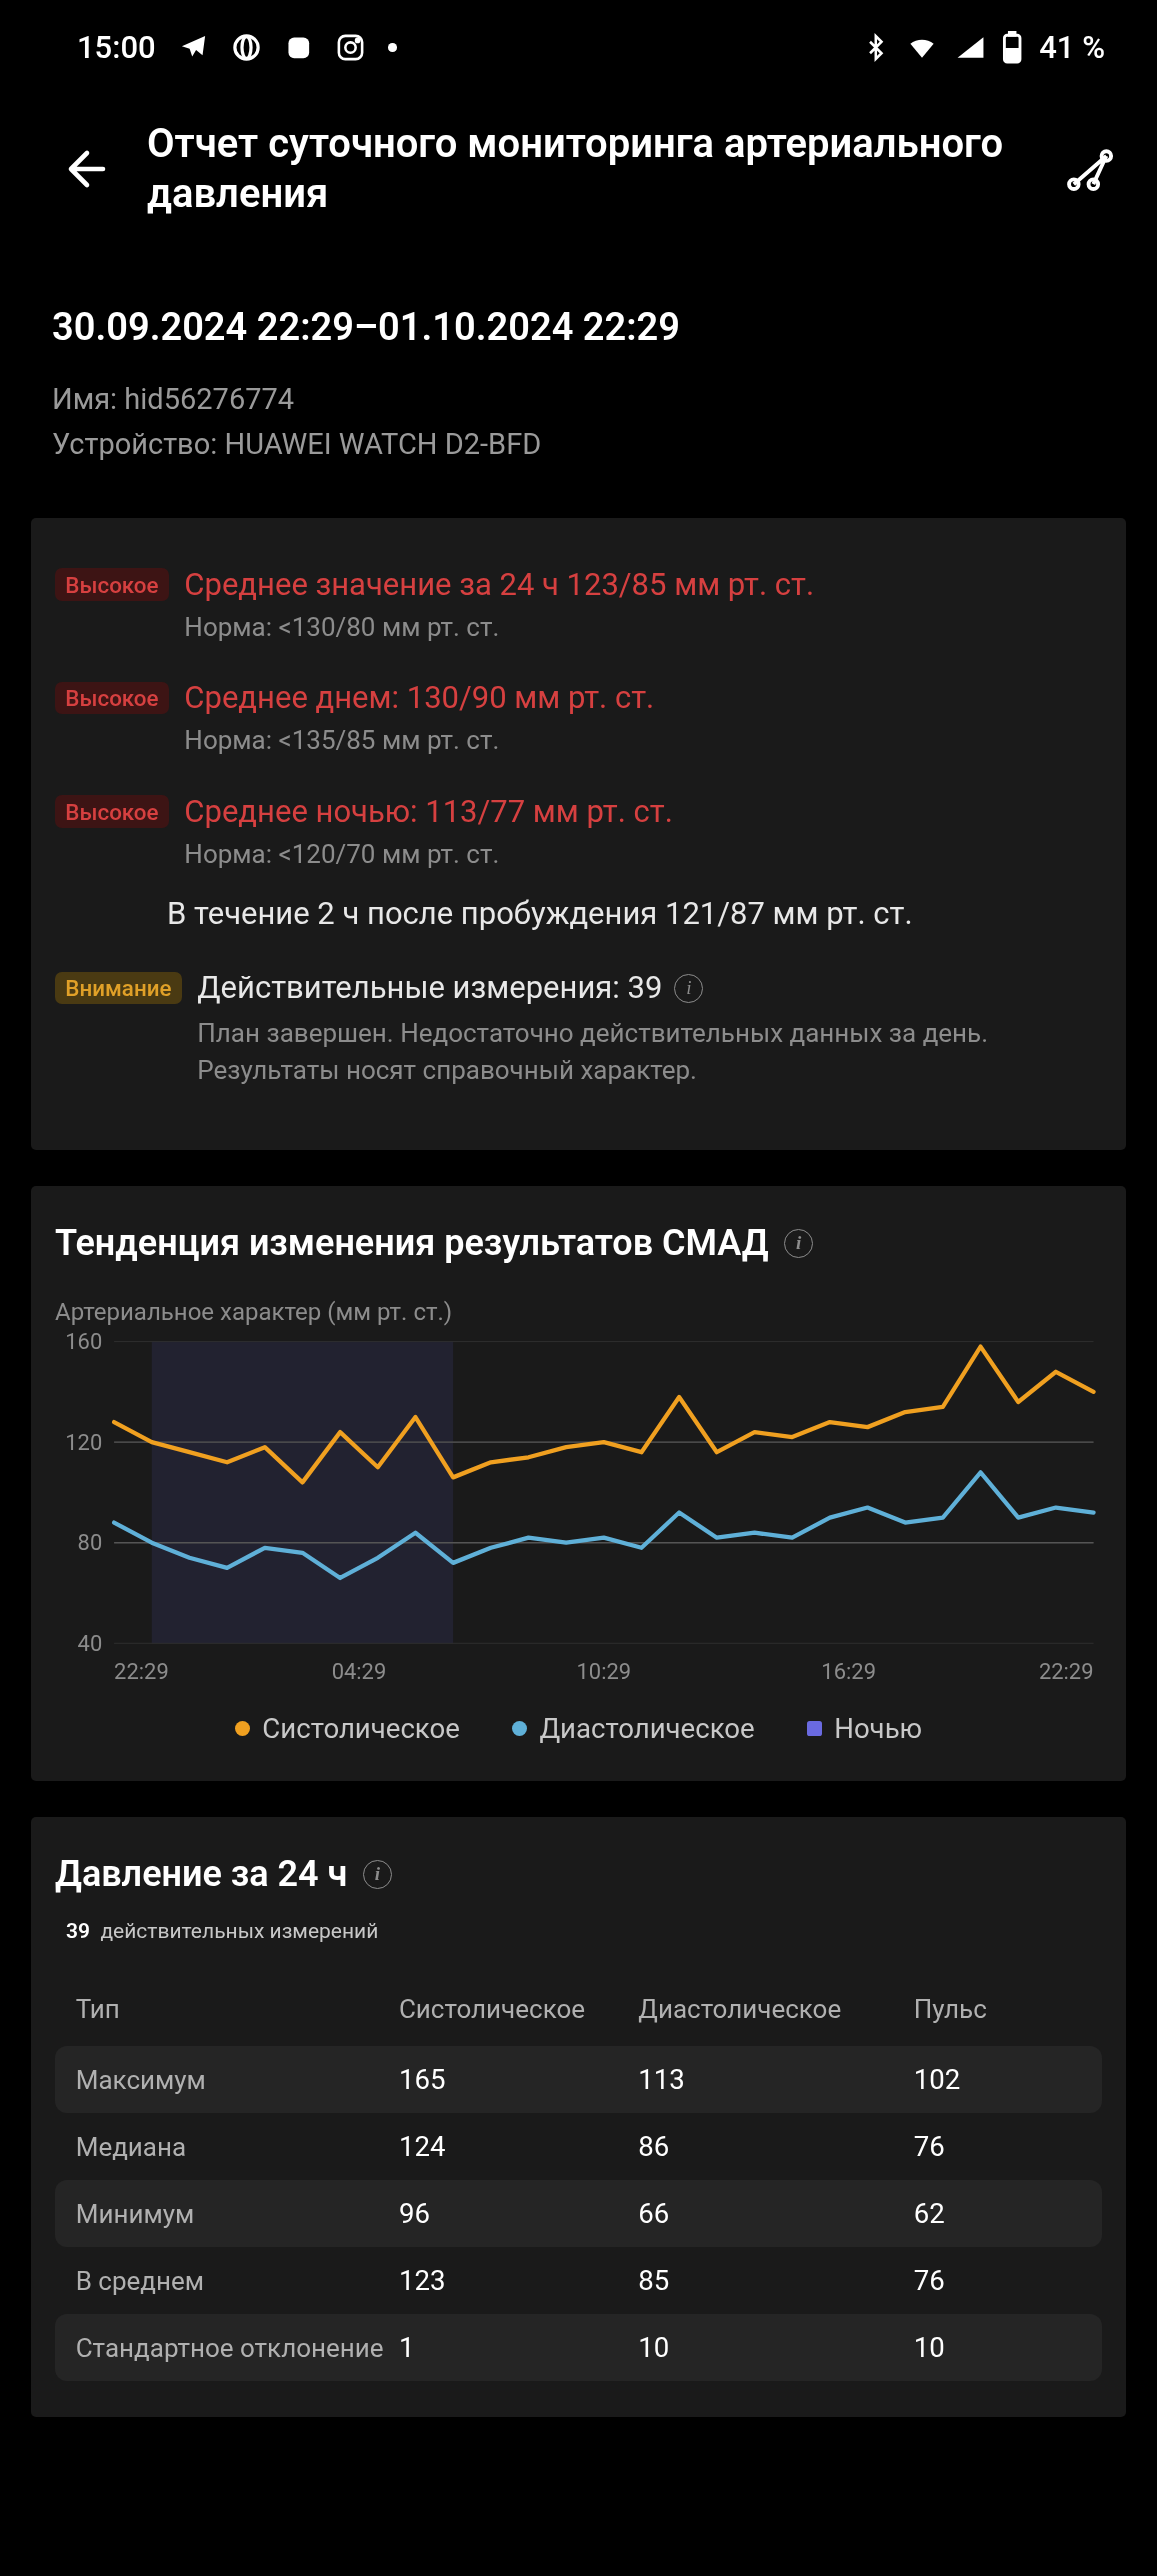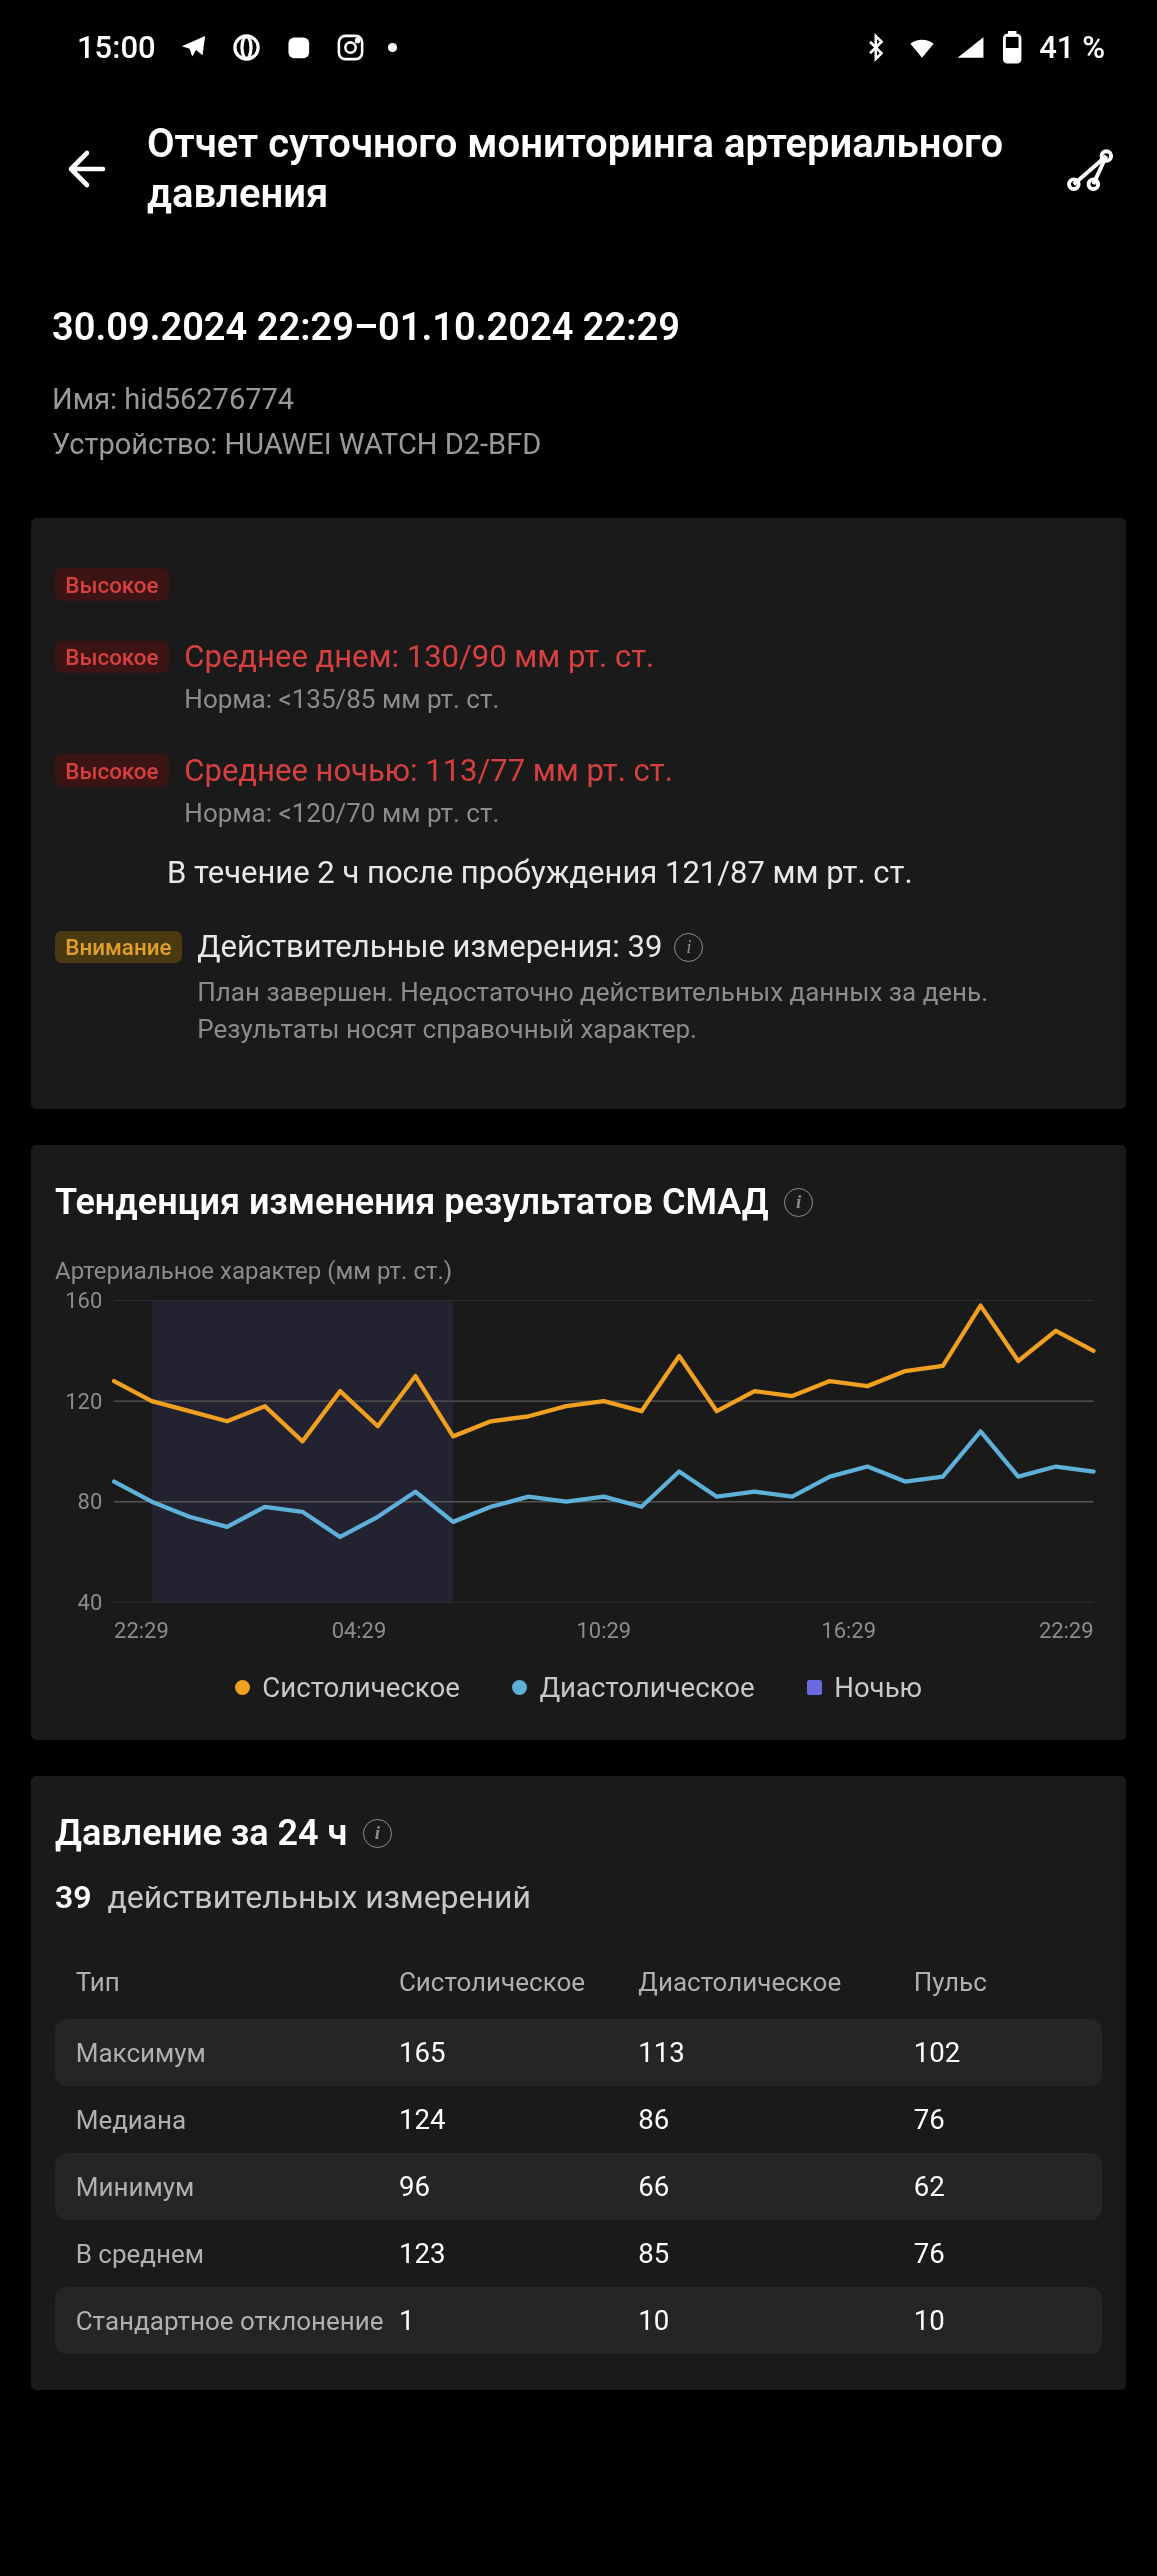--- a/index.html
+++ b/index.html
@@ -119,21 +119,21 @@
   .chart-sub { font-size:24px; color:#8c8c8c; margin-bottom:6.9px; }
   .chart-wrap { position:relative; height:362px; }
   .chart-wrap svg { width:100%; height:100%; display:block; }
   .legend { display:flex; justify-content:center; gap:52px; font-size:27.6px; color:#c8c8c8; margin-top:17px; }
   .legend-item { display:flex; align-items:center; gap:12px; }
   .dot { width:15.5px; height:15.5px; border-radius:50%; }
   .dot-sys { background:#f0a020; }
   .dot-dia { background:#5fb0d8; }
   .sq-night { width:15.5px; height:15.5px; background:#6a6ae0; border-radius:2.6px; }
   
-  .tbl-count { font-size:32px; color:#c8c8c8; margin: -10.3px 0 34px; }
+  .tbl-count { font-size:21px; color:#c8c8c8; margin: -10.3px 11px 34px; }
   .tbl-count b { color:#fff; font-weight:600; }
   .tbl { width:100%; }
   .tbl-head, .tbl-row {
     display:grid;
     grid-template-columns: 1.35fr 1fr 1.15fr .7fr;
     align-items:center;
     padding: 17px 20.7px;
     font-size: 27.6px;
   }
   .tbl-head { color:#b0b0b0; font-size:26px; padding-bottom:22.4px; }
@@ -224,20 +224,24 @@
     <span>Имя: </span><span>hid56276774</span>
   </div>
   <div class="meta-sub">
     <span>Устройство: </span><span>HUAWEI WATCH D2-BFD</span>
   </div>
 </div>
 
 <div class="card">
   <div class="stat-row">
     <div class="badge badge-high">Высокое</div>
+    <div class="stat-body">
+      <div class="stat-main">Среднее значение за 24 ч 123/85 мм рт. ст.</div>
+      <div class="stat-sub">Норма: &lt;130/80 мм рт. ст.</div>
+    </div>
   </div>
   <div class="stat-row">
     <div class="badge badge-high">Высокое</div>
     <div class="stat-body">
       <div class="stat-main">Среднее днем: 130/90 мм рт. ст.</div>
       <div class="stat-sub">Норма: &lt;135/85 мм рт. ст.</div>
     </div>
   </div>
   <div class="stat-row">
     <div class="badge badge-high">Высокое</div>

